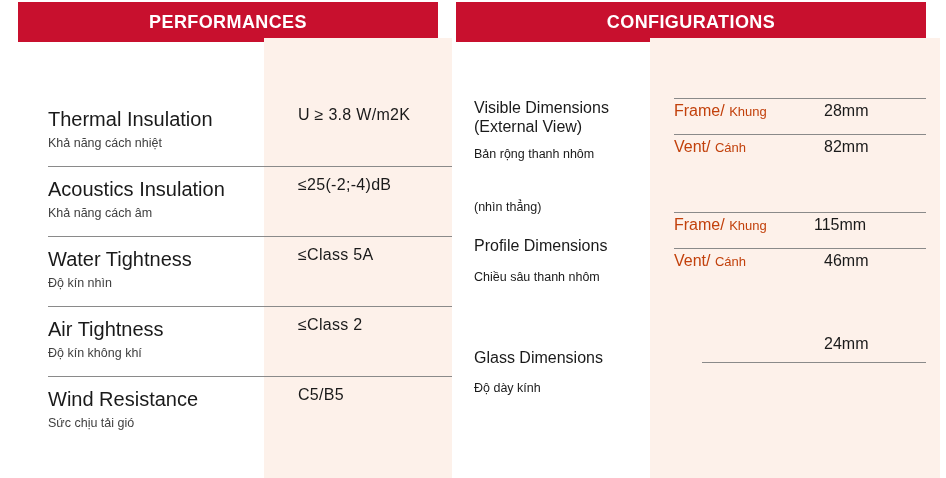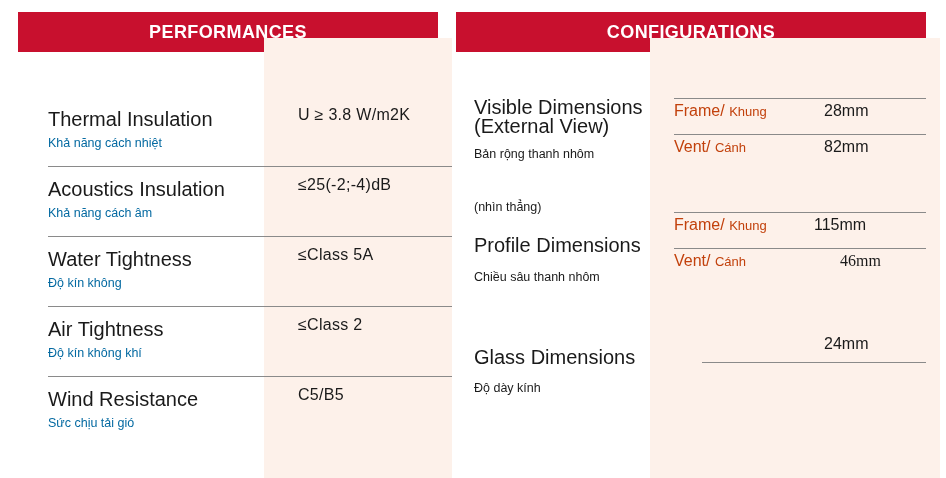--- a/index.html
+++ b/index.html
@@ -24,21 +24,21 @@
   .header-band {
     position: absolute;
     top: 0;
     left: 0;
     width: 946px;
     height: 33px;
     background: #ffffff;
   }
   .header-block {
     position: absolute;
-    top: 12px;
+    top: 2px;
     height: 40px;
     background: #c8102e;
     display: flex;
     align-items: center;
     justify-content: center;
   }
   .header-block.perf {
     left: 18px;
     width: 420px;
   }
@@ -95,41 +95,41 @@
     left: 0;
     top: 12px;
     font-size: 20px;
     color: #1a1a1a;
   }
   .perf-label-vi {
     position: absolute;
     left: 0;
     top: 40px;
     font-size: 12.5px;
-    color: #0369a1;
+    color: #404040;
   }
   .perf-value {
     position: absolute;
     left: 250px;
     top: 10px;
     font-size: 16px;
     color: #1a1a1a;
     letter-spacing: 0.3px;
   }
 
   
   .conf-group {
     position: absolute;
     left: 474px;
     width: 452px;
   }
   .conf-group .label-en {
     position: absolute;
     left: 0;
-    font-size: 20px;
+    font-size: 16px;
     color: #1a1a1a;
     line-height: 19px;
   }
   .conf-group .label-vi {
     position: absolute;
     left: 0;
     font-size: 12.5px;
     color: #1a1a1a;
     line-height: 17px;
   }
@@ -166,21 +166,21 @@
 
   
   #g2 { top: 212px; }
   #g2 .label-en { top: 24px; }
   #g2 .label-vi.v1 { top: 57px; }
   #g2 .conf-line.l-top { left: 200px; top: 0px; width: 252px; }
   #g2 .conf-line.l-mid { left: 200px; top: 36px; width: 252px; }
   #g2 .r1-name { left: 200px; top: 4px; }
   #g2 .r1-value { left: 340px; top: 4px; width: 112px; }
   #g2 .r2-name { left: 200px; top: 40px; }
-  #g2 .r2-value { left: 366px; top: 40px; width: 102px; font-family: Liberation Serif, serif; }
+  #g2 .r2-value { left: 350px; top: 40px; width: 102px; }
 
   
   #g3 { top: 330px; }
   #g3 .label-en { top: 18px; }
   #g3 .label-vi.v1 { top: 50px; }
   #g3 .conf-line.l-top { left: 228px; top: 32px; width: 224px; }
   #g3 .r1-value { left: 350px; top: 5px; width: 102px; }
 </style>
 </head>
 <body>
@@ -211,21 +211,21 @@
     <div class="perf-row">
       <div class="rule"></div>
       <div class="perf-label-en">Acoustics Insulation</div>
       <div class="perf-label-vi">Khả năng cách âm</div>
       <div class="perf-value">≤25(-2;-4)dB</div>
     </div>
 
     <div class="perf-row">
       <div class="rule"></div>
       <div class="perf-label-en">Water Tightness</div>
-      <div class="perf-label-vi">Độ kín không</div>
+      <div class="perf-label-vi">Độ kín nhìn</div>
       <div class="perf-value">≤Class 5A</div>
     </div>
 
     <div class="perf-row">
       <div class="rule"></div>
       <div class="perf-label-en">Air Tightness</div>
       <div class="perf-label-vi">Độ kín không khí</div>
       <div class="perf-value">≤Class 2</div>
     </div>
 

